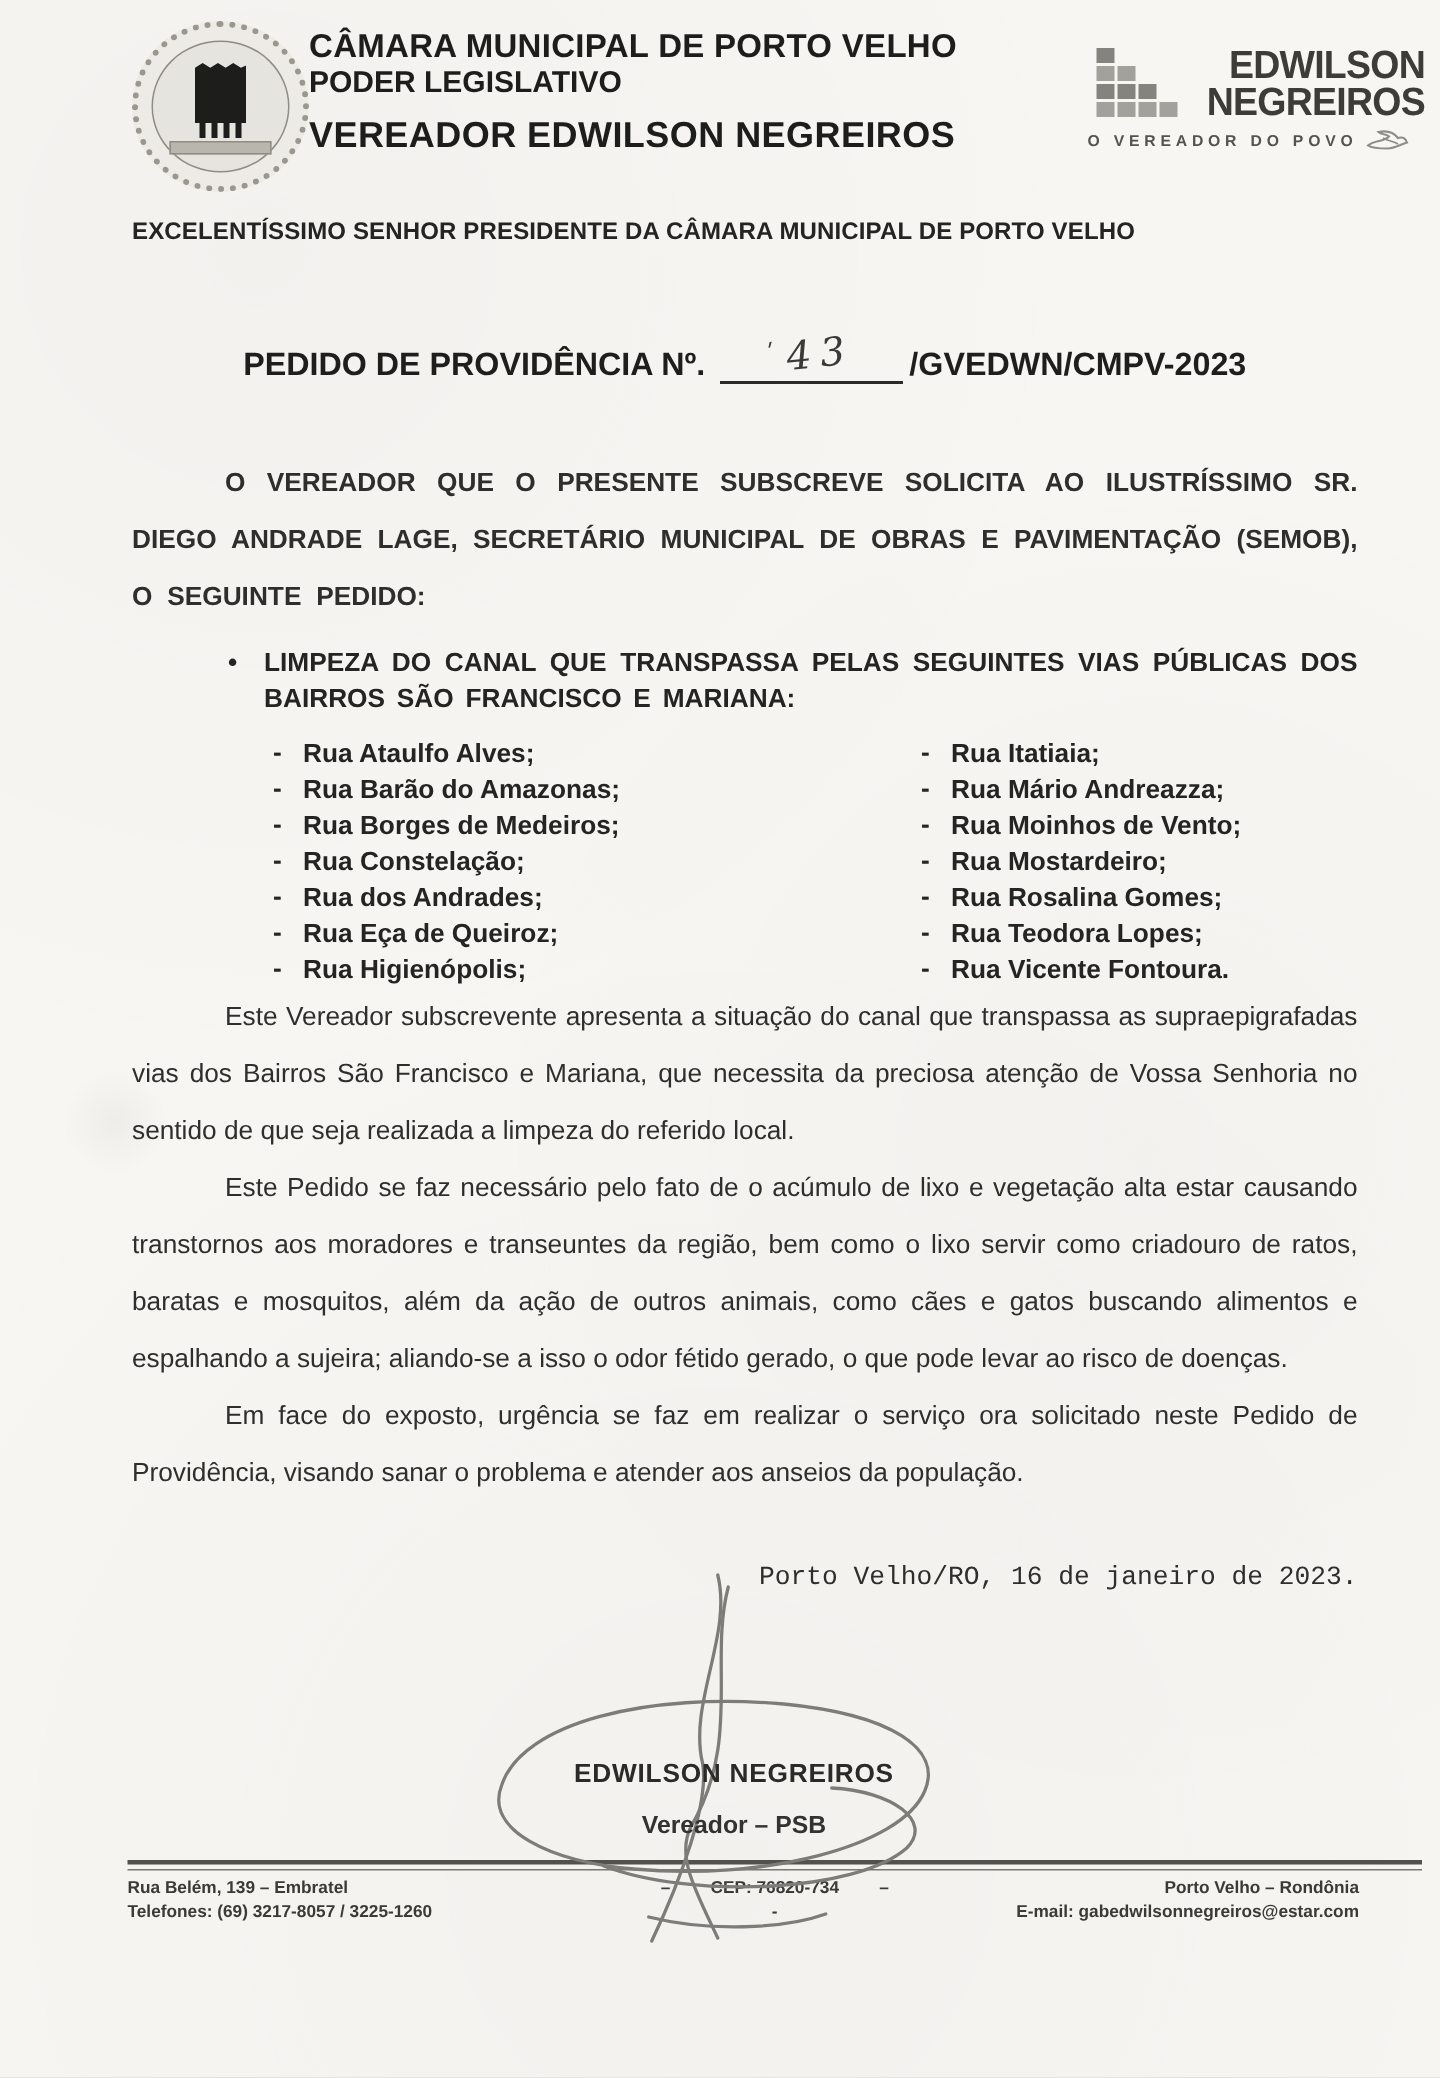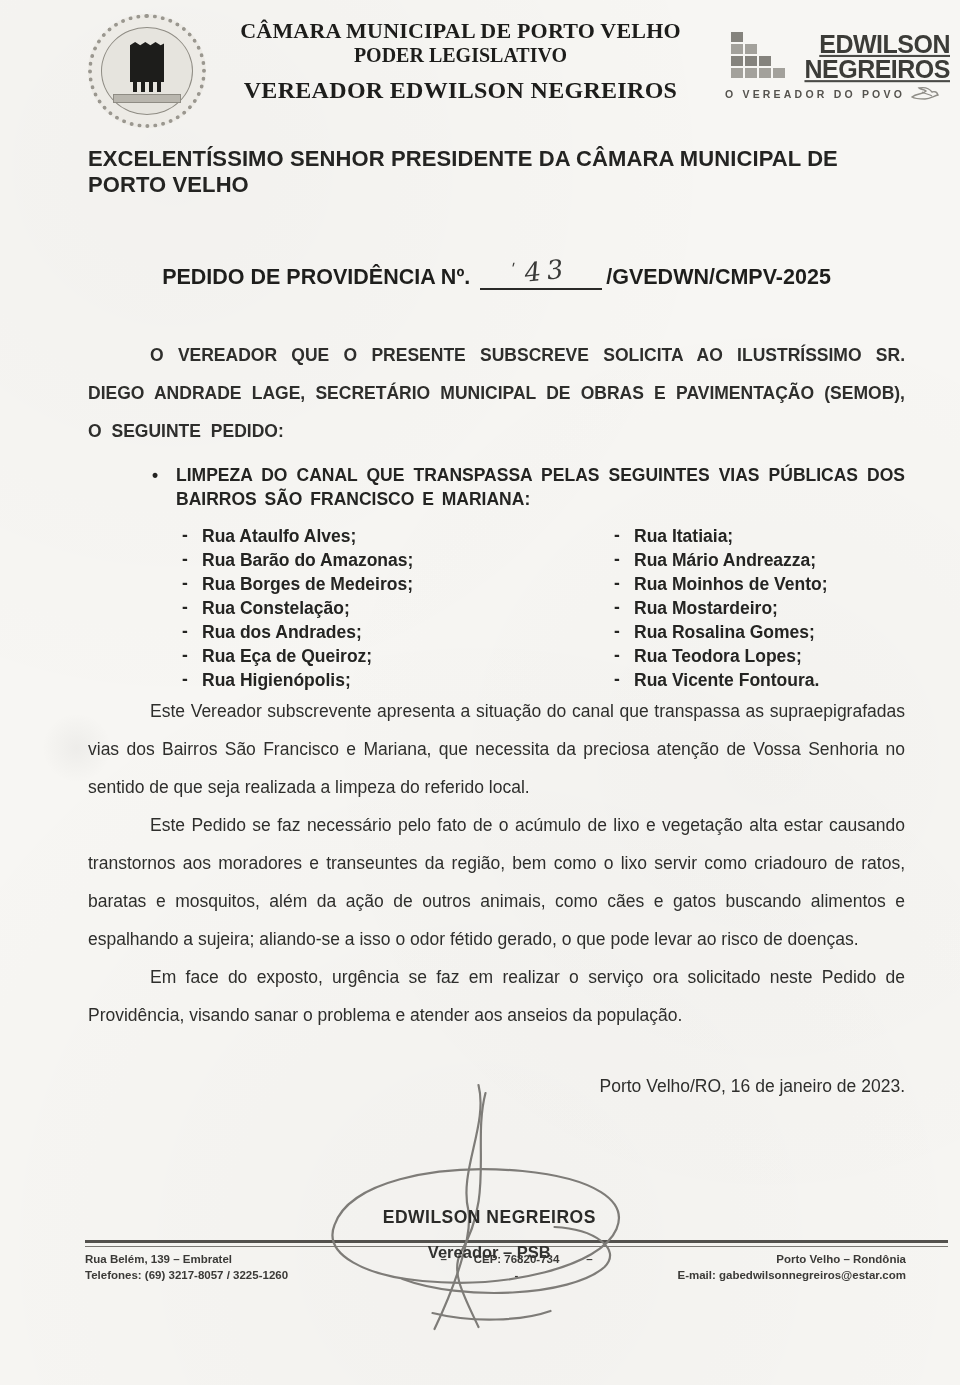--- a/index.html
+++ b/index.html
@@ -37,38 +37,38 @@
     position:absolute;left:50%;top:24px;transform:translateX(-50%);
     width:34px;height:40px;background:#1d1d1b;
     clip-path:polygon(0 8%,15% 0,30% 8%,45% 0,60% 8%,75% 0,90% 8%,100% 4%,100% 100%,0 100%);
   }
   .seal-legs{position:absolute;left:50%;top:64px;transform:translateX(-50%);display:flex;gap:4px;}
   .seal-legs span{width:4px;height:10px;background:#1d1d1b;display:block;}
   .seal-banner{
     position:absolute;left:50%;top:76px;transform:translateX(-50%);
     width:66px;height:7px;background:#b9b6ae;border:1px solid #8f8c84;
   }
-  .org{flex:1;text-align:center;padding-top:8px;color:#1d1d1b;font-family:Liberation Serif, serif;}
+  .org{flex:1;text-align:left;padding-top:8px;color:#1d1d1b;}
   .org-line1{font-size:22px;font-weight:700;letter-spacing:0.2px;}
   .org-line2{font-size:20px;font-weight:700;margin-top:0;}
   .org-line3{font-size:24px;font-weight:700;margin-top:10px;letter-spacing:0.3px;}
 
   .logo{flex:0 0 235px;padding-top:22px;color:#4a4a46;}
-  .logo-top{display:flex;align-items:flex-end;gap:19px;justify-content:flex-end;text-decoration:underline;}
+  .logo-top{display:flex;align-items:flex-end;gap:19px;justify-content:flex-end;}
   .bars{display:flex;align-items:flex-end;gap:2px;margin-bottom:2px;}
   .bars .col{display:flex;flex-direction:column;gap:2px;}
   .bars .col i{width:12px;height:10px;background:#a3a19b;display:block;}
   .bars .col i.d{background:#85837d;}
   .logo-name{text-align:right;line-height:0.95;font-weight:700;font-size:25px;color:#3c3c38;letter-spacing:-0.5px;transform:scaleY(1.05);}
   .logo-tag{display:flex;align-items:center;justify-content:center;gap:5px;margin-top:4px;}
   .logo-tagline{font-size:10.5px;font-weight:700;letter-spacing:3.2px;color:#55534e;white-space:nowrap;}
   .dove svg{display:block;}
 
   
-  .addressee{margin-top:18px;font-size:22px;font-weight:700;color:#242422;letter-spacing:0.1px;}
+  .addressee{margin-top:18px;font-size:16px;font-weight:700;color:#242422;letter-spacing:0.1px;}
 
   
   .doc-title{
     margin-top:56px;display:flex;align-items:flex-end;justify-content:center;
     font-size:21.5px;font-weight:700;color:#1e1e1c;white-space:nowrap;
   }
   .num-blank{
     display:inline-block;width:122px;border-bottom:2.5px solid #2a2a28;
     text-align:center;margin:0 4px 0 10px;position:relative;height:34px;
   }
@@ -102,21 +102,21 @@
     line-height:24px;color:#242422;
   }
   .street-item::before{content:"-";position:absolute;left:2px;top:-1px;font-weight:700;}
 
   .justif-heading{
     margin:38px 0 42px 0;text-align:center;font-size:21px;font-weight:700;
     color:#1e1e1c;letter-spacing:0.8px;
   }
 
   
-  .dateline{margin-top:42px;text-align:right;font-size:17.5px;color:#2e2e2c;}
+  .dateline{margin-top:42px;text-align:right;font-size:17.5px;color:#2e2e2c;font-family:Liberation Mono, monospace;}
   .signature{position:relative;height:200px;margin-top:4px;z-index:3;}
   .sig-scribble{
     position:absolute;left:50%;top:-18px;transform:translateX(-55%);
     pointer-events:none;
   }
   .sig-text{
     position:absolute;left:50%;top:106px;transform:translateX(-52%);
     text-align:center;width:360px;
   }
   .sig-name{font-size:17.5px;font-weight:700;color:#2a2a28;letter-spacing:0.5px;}
@@ -201,21 +201,21 @@
     </div>
   </div>
 
   <div class="content">
 
     <div class="addressee">EXCELENTÍSSIMO SENHOR PRESIDENTE DA CÂMARA MUNICIPAL DE PORTO VELHO</div>
 
     <div class="doc-title">
       <span>PEDIDO DE PROVIDÊNCIA Nº.</span>
       <span class="num-blank"><span class="handwritten">43</span></span>
-      <span>/GVEDWN/CMPV-2025</span>
+      <span>/GVEDWN/CMPV-2023</span>
     </div>
 
     <p class="para opening"><span>O VEREADOR QUE O PRESENTE SUBSCREVE SOLICITA AO ILUSTRÍSSIMO SR. </span><b>DIEGO ANDRADE LAGE</b><span>, SECRETÁRIO MUNICIPAL DE OBRAS E PAVIMENTAÇÃO (</span><b>SEMOB</b><span>), O SEGUINTE PEDIDO:</span></p>
 
     <div class="request">
       <div class="bullet-item">LIMPEZA DO CANAL QUE TRANSPASSA PELAS SEGUINTES VIAS PÚBLICAS DOS BAIRROS SÃO FRANCISCO E MARIANA:</div>
       <div class="streets">
         <ul class="street-col left">
           <li class="street-item">Rua Ataulfo Alves;</li>
           <li class="street-item">Rua Barão do Amazonas;</li>

